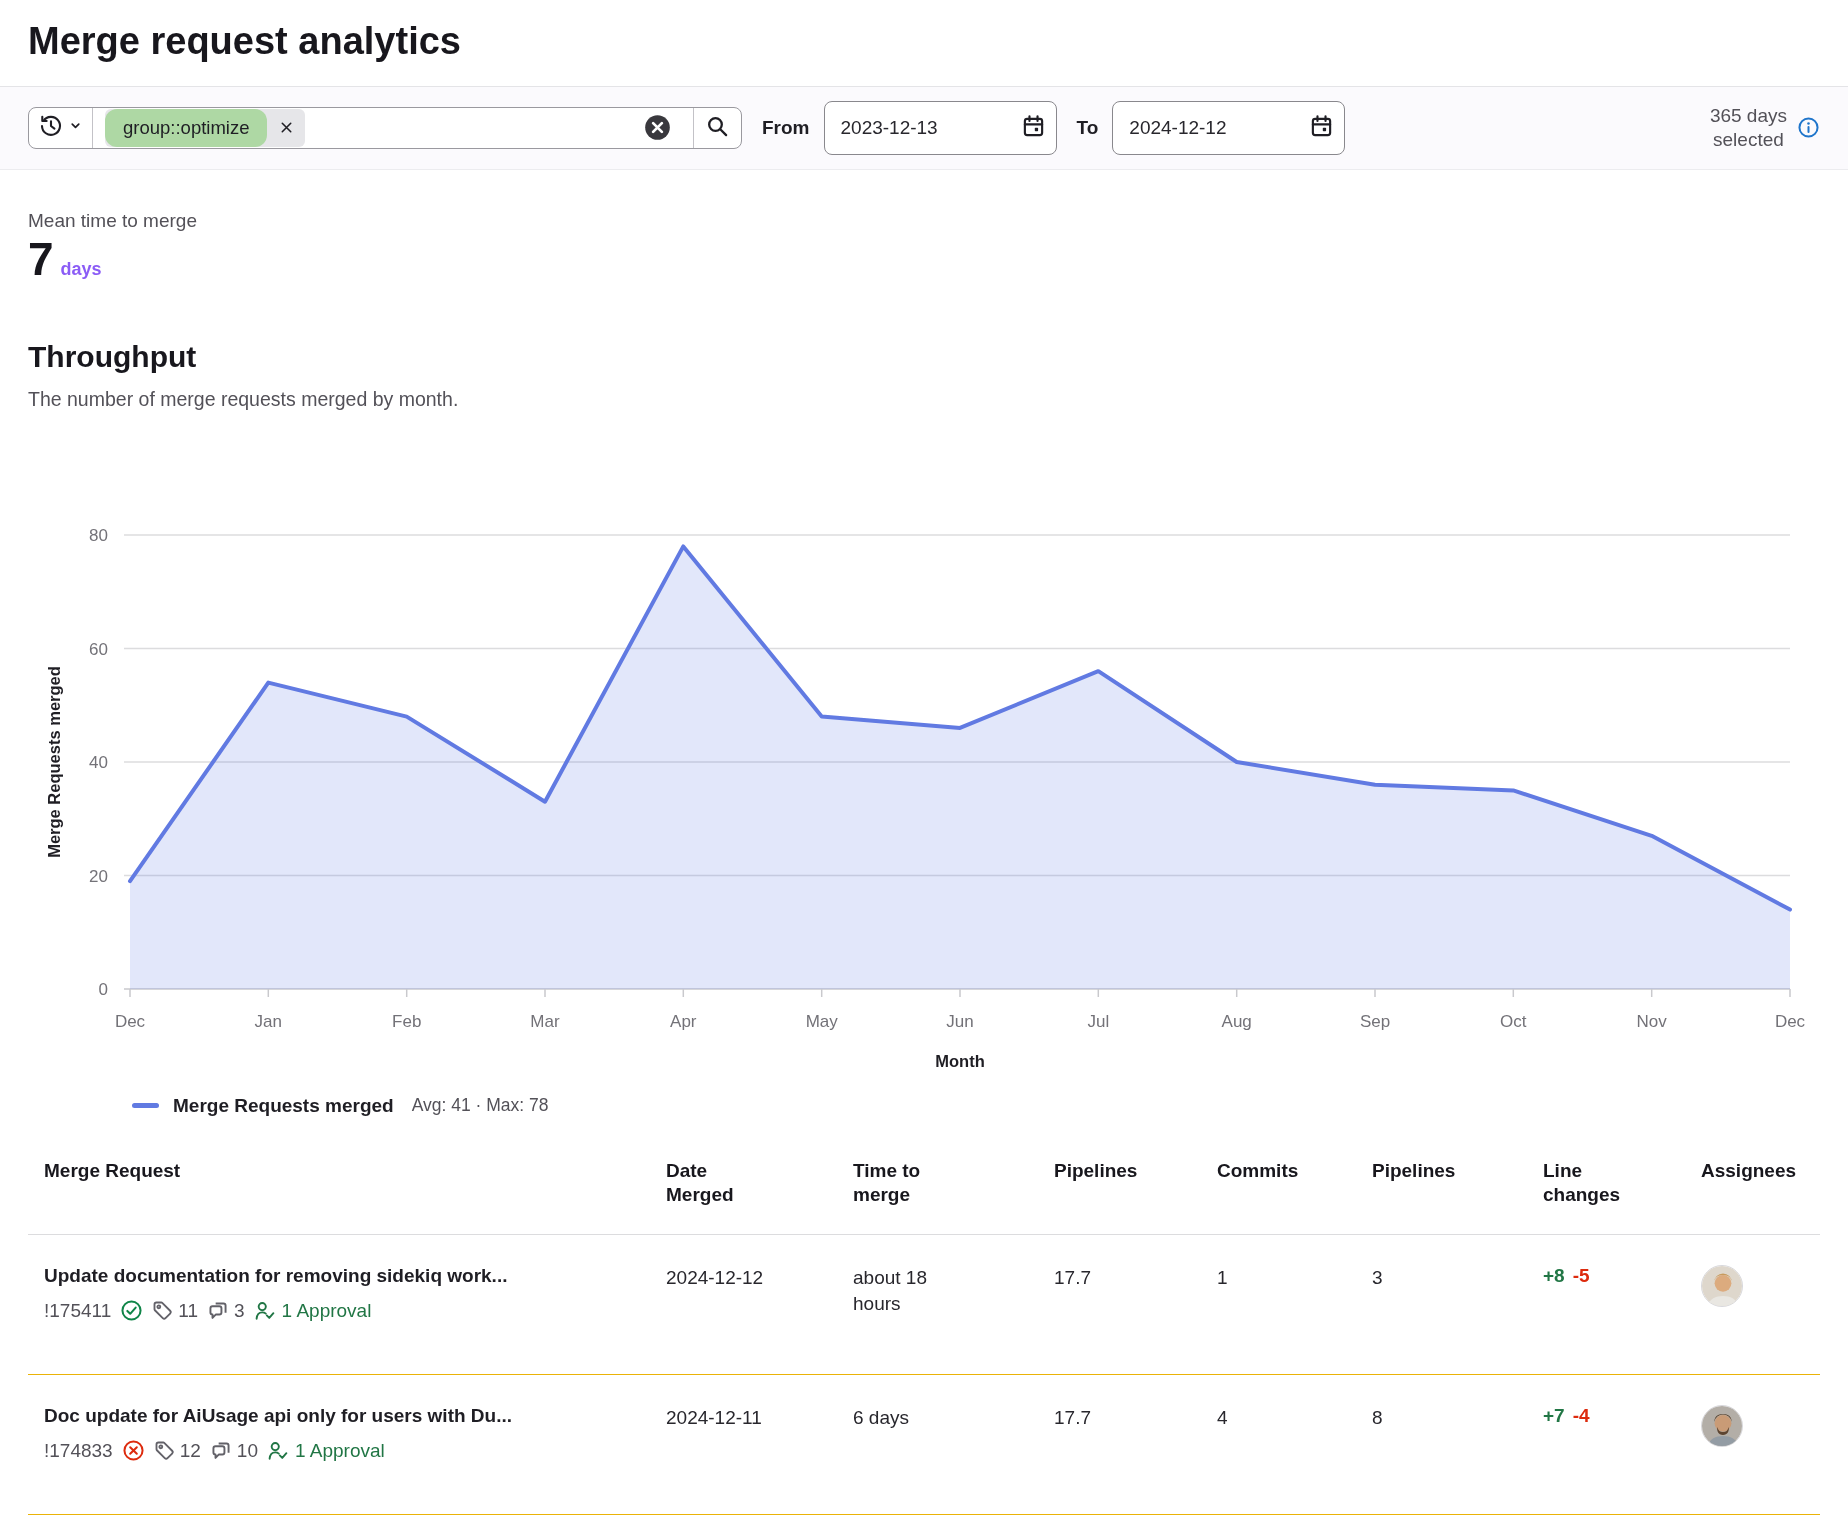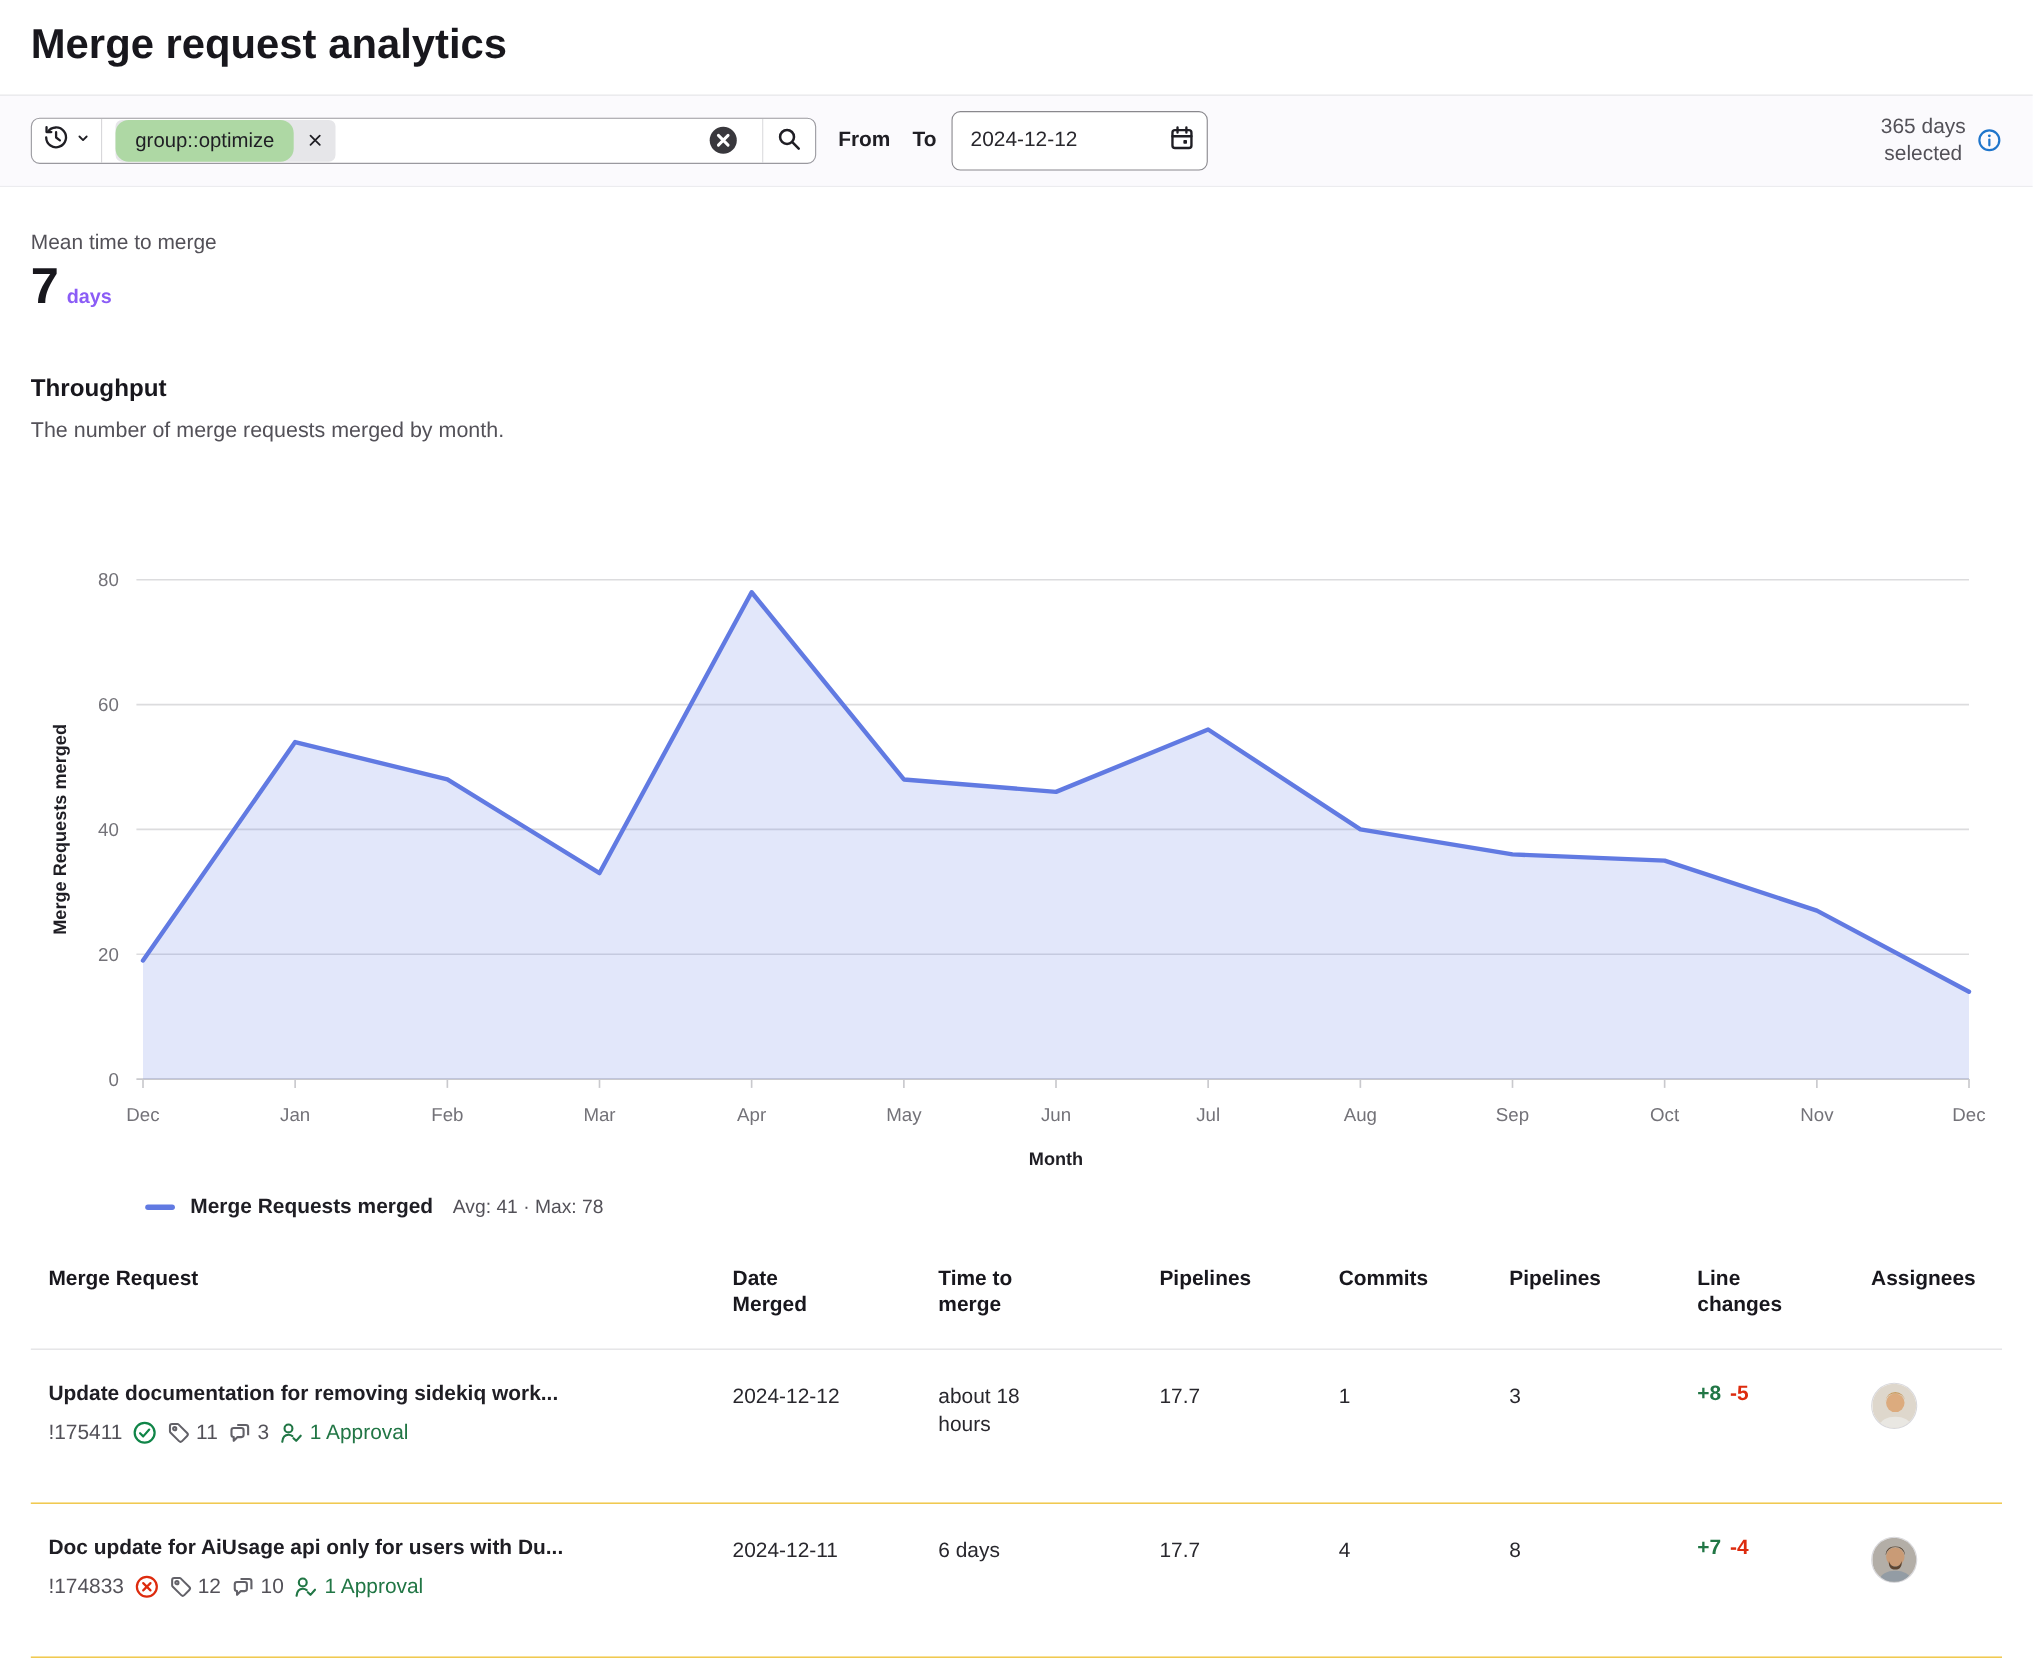--- a/index.html
+++ b/index.html
@@ -60,21 +60,21 @@
 
   
   .metric { margin: 40px 28px 0; }
   .metric-label { font-size: 19px; color: #535158; }
   .metric-value-row { display: flex; align-items: baseline; gap: 7px; margin-top: 4px; }
   .metric-value { font-size: 46px; font-weight: 700; color: #18171d; line-height: 1; }
   .metric-unit { font-size: 18px; font-weight: 700; color: #8b5cf6; }
 
   
   .throughput-head { margin: 58px 28px 0; }
-  .throughput-head h2 { font-size: 22px; font-weight: 700; color: #18171d; }
+  .throughput-head h2 { font-size: 30px; font-weight: 700; color: #18171d; }
   .throughput-sub { font-size: 19.5px; color: #535158; margin-top: 14px; }
   .chart-wrap { margin: 16px 28px 0; }
   .chart-wrap svg { display: block; }
   .chart-wrap text.tick { font: 17px "Liberation Sans", sans-serif; fill: #737278; }
   .chart-wrap text.axis-title { font: 700 16.5px "Liberation Sans", sans-serif; fill: #1f1e24; }
   .legend-row { display: flex; align-items: center; gap: 14px; margin: 6px 0 0 132px; }
   .legend-dash { width: 27px; height: 5px; border-radius: 3px; }
   .legend-label { font-size: 19px; font-weight: 700; color: #1f1e24; }
   .legend-stats { font-size: 17.5px; color: #535158; margin-left: 4px; }
 
@@ -145,20 +145,30 @@
         <svg width="23" height="23" viewBox="0 0 16 16" fill="none" stroke="currentColor" stroke-width="1.6" stroke-linecap="round">
           <circle cx="6.6" cy="6.6" r="4.4"></circle>
           <path d="M10.1 10.1 14 14"></path>
         </svg>
       </span>
     </button>
   </div>
 
   <div class="date-group">
     <span class="date-label">From</span>
+    <span class="date-field">
+      <input value="2023-12-13" style="">
+      <span class="cal">
+        <svg width="23" height="23" viewBox="0 0 16 16" fill="none" stroke="currentColor" stroke-width="1.5" stroke-linecap="round">
+          <rect x="2" y="3" width="12" height="11.3" rx="1.6"></rect>
+          <path d="M5.2 1.3v3.2M10.8 1.3v3.2M2 6.9h12"></path>
+          <rect x="8.9" y="9.3" width="2.3" height="2.3" rx="0.5" fill="currentColor" stroke="none"></rect>
+        </svg>
+      </span>
+    </span>
   </div>
 
   <div class="date-group">
     <span class="date-label">To</span>
     <span class="date-field">
       <input value="2024-12-12" style="">
       <span class="cal">
         <svg width="23" height="23" viewBox="0 0 16 16" fill="none" stroke="currentColor" stroke-width="1.5" stroke-linecap="round">
           <rect x="2" y="3" width="12" height="11.3" rx="1.6"></rect>
           <path d="M5.2 1.3v3.2M10.8 1.3v3.2M2 6.9h12"></path>

